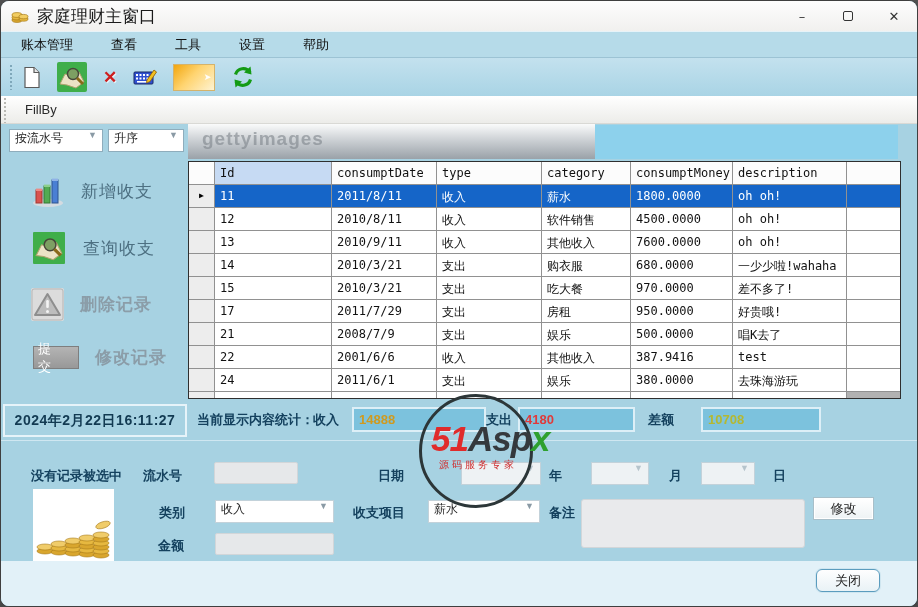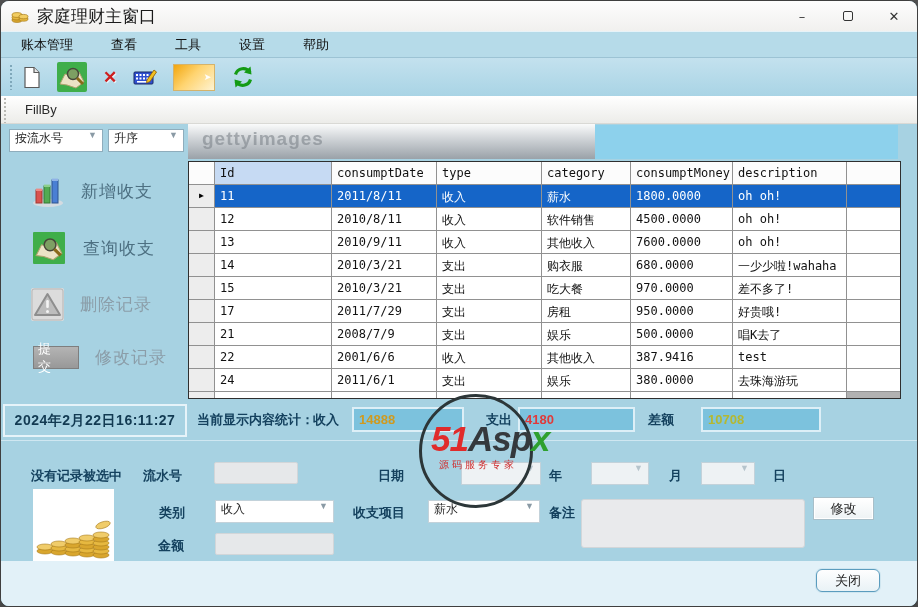--- a/index.html
+++ b/index.html
@@ -53,21 +53,21 @@
   
   .banner-gray{ position:absolute; left:187px; top:0; width:407px; height:35px;
     background:linear-gradient(180deg,#fafbfb 0%,#cdd1d5 45%,#9aa1a8 100%); }
   .getty{ position:absolute; left:14px; top:4px; font-size:19px; font-weight:bold;
     color:rgba(125,131,139,.6); letter-spacing:1px; }
   .banner-blue{ position:absolute; left:594px; top:1px; width:303px; height:34px; background:#8dd1ec; }
   
   .side-item{ position:absolute; left:30px; display:flex; align-items:center; gap:16px; }
   .side-label{ font-size:17px; letter-spacing:1px; }
   .side-label.active{ color:#4d7082; }
-  .side-label.dim{ color:#8b9da8; }
+  .side-label.dim{ color:#8b9da8;font-weight:bold; }
   .submit-chip{ width:46px; height:23px; background:linear-gradient(#b4b4b4,#989898);
     border:1px solid #7e7e7e; color:#fff; font-size:13px; display:flex;
     align-items:center; justify-content:center; letter-spacing:4px; padding-left:4px; }
   
   .grid{ position:absolute; left:187px; top:37px; width:713px; height:238px;
     background:#fff; border:1px solid #2f2f2f; overflow:hidden;
     font-family:"DejaVu Sans Mono",monospace; font-size:12px; color:#111; }
   .grow{ display:flex; height:23px; }
   .gcell{ border-right:1px solid #919191; border-bottom:1px solid #919191;
     padding:4px 5px 0; white-space:nowrap; overflow:hidden; flex:none; }
@@ -356,21 +356,21 @@
           <div class="gcell " style="width: 89px;"></div>
           <div class="gcell " style="width: 102px;"></div>
           <div class="gcell " style="width: 114px;"></div>
           <div class="gcell grayfill" style="width: 55px;"></div>
         </div>
       </div>
 
     <div class="datetime-box">2024年2月22日16:11:27</div>
     <span class="lbl" style="left:196px; top:287px;">当前显示内容统计：</span>
     <span class="lbl" style="left:312px; top:287px;">收入</span>
-    <div class="statbox" style="left: 351px; top: 283px; width: 112px; color: rgb(207, 154, 31);">14888</div>
+    <div class="statbox" style="left: 351px; top: 283px; width: 134px; color: rgb(207, 154, 31);">14888</div>
     <span class="lbl" style="left:485px; top:287px;">支出</span>
     <div class="statbox" style="left: 517px; top: 283px; width: 117px; color: rgb(224, 58, 58);">4180</div>
     <span class="lbl" style="left:647px; top:287px;">差额</span>
     <div class="statbox" style="left: 684px; top: 283px; width: 120px; color: rgb(180, 184, 50); margin-left: 16px;">10708</div>
 
     <div class="form-sep"></div>
 
     <span class="lbl" style="left:30px; top:343px;">没有记录被选中</span>
     <span class="lbl" style="left:142px; top:343px;">流水号</span>
     <div class="txt-disabled" style="left:213px; top:338px; width:84px; height:22px;"></div>

